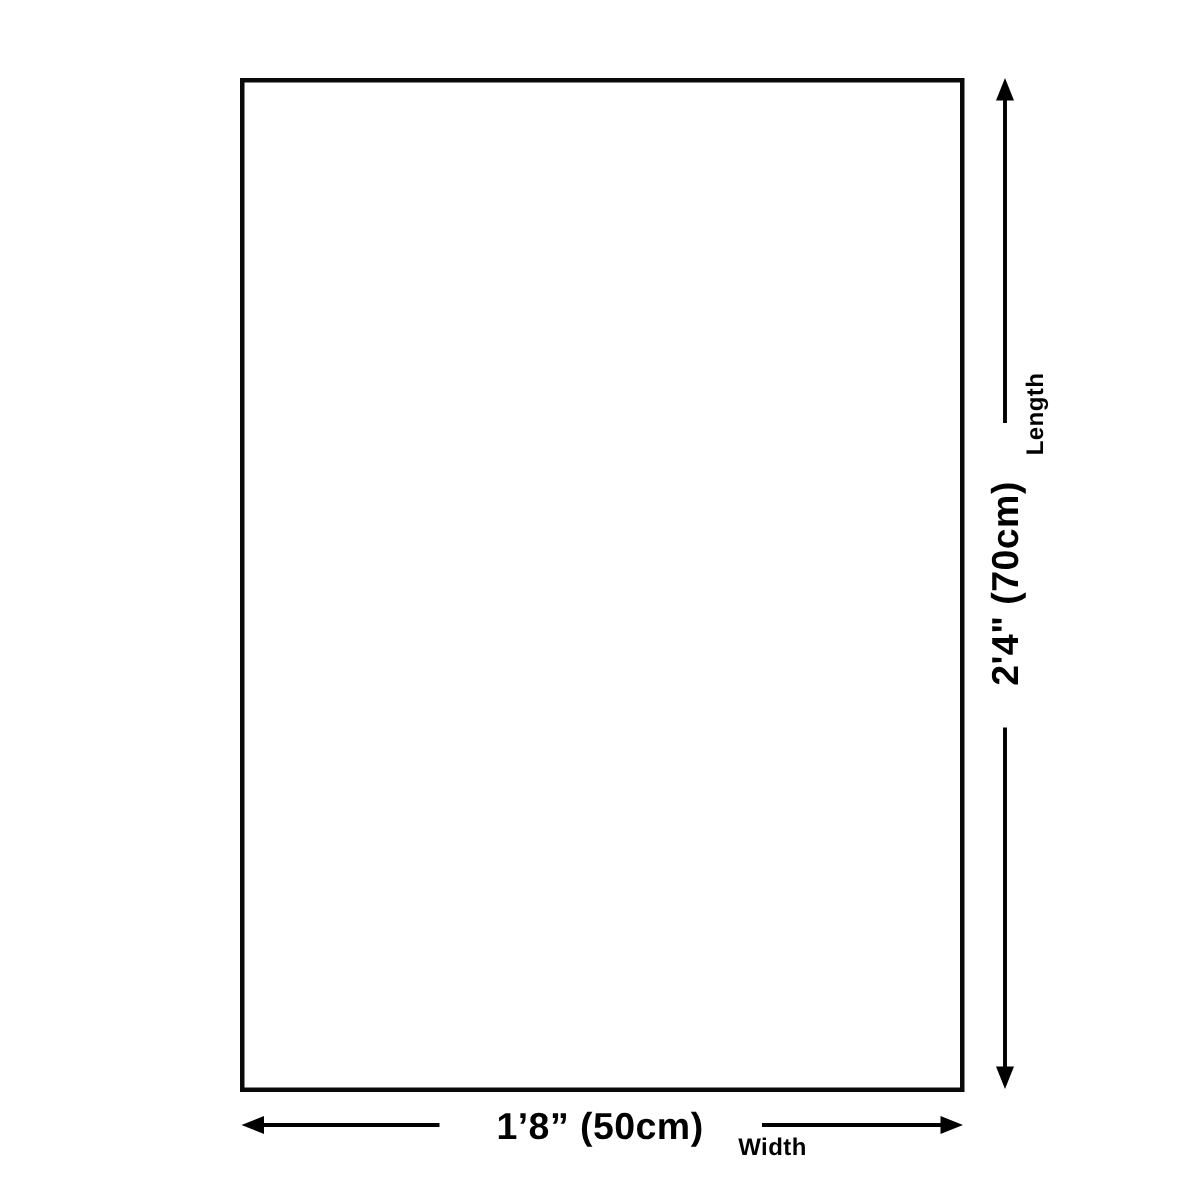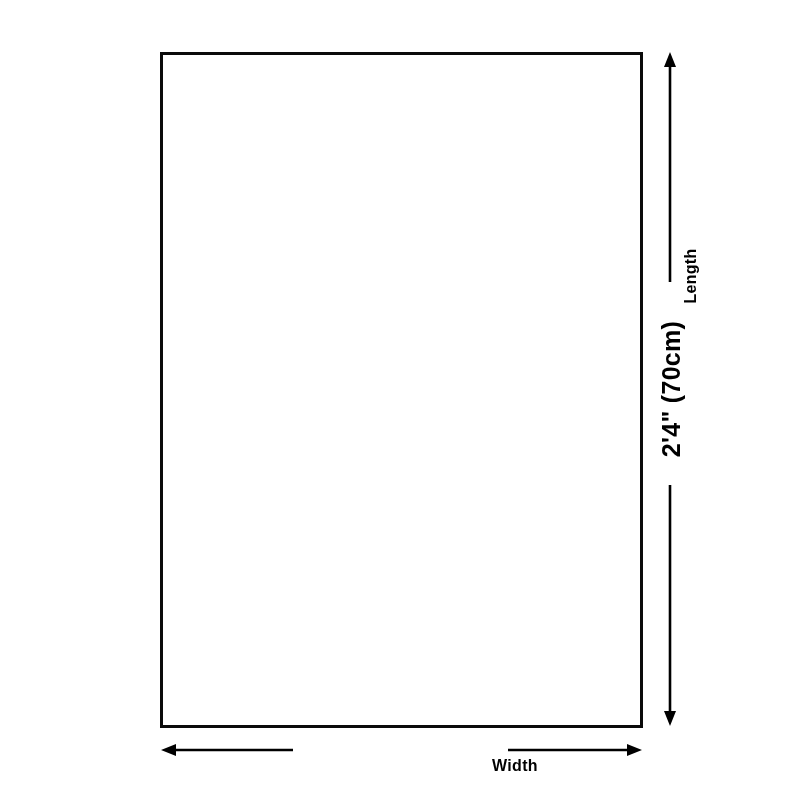--- a/index.html
+++ b/index.html
@@ -78,16 +78,17 @@
     <line x1="174" y1="750" x2="293" y2="750" stroke-width="2.6" stroke="#000000"></line>
 
     <line x1="508" y1="750" x2="629" y2="750" stroke-width="2.6" stroke="#000000"></line>
     <polygon points="642,750 627,744 627,756" fill="#000000"></polygon>
   </svg>
 
   <div id="length-value" class="dim-text dim-value v-center">2'4" (70cm)</div>
 
   <div id="length-label" class="dim-text dim-label v-center">Length</div>
 
+  <div id="width-value" class="dim-text dim-value h-center">1’8” (50cm)</div>
 
   <div id="width-label" class="dim-text dim-label h-center">Width</div>
 
 </div>
 
 </body></html>

